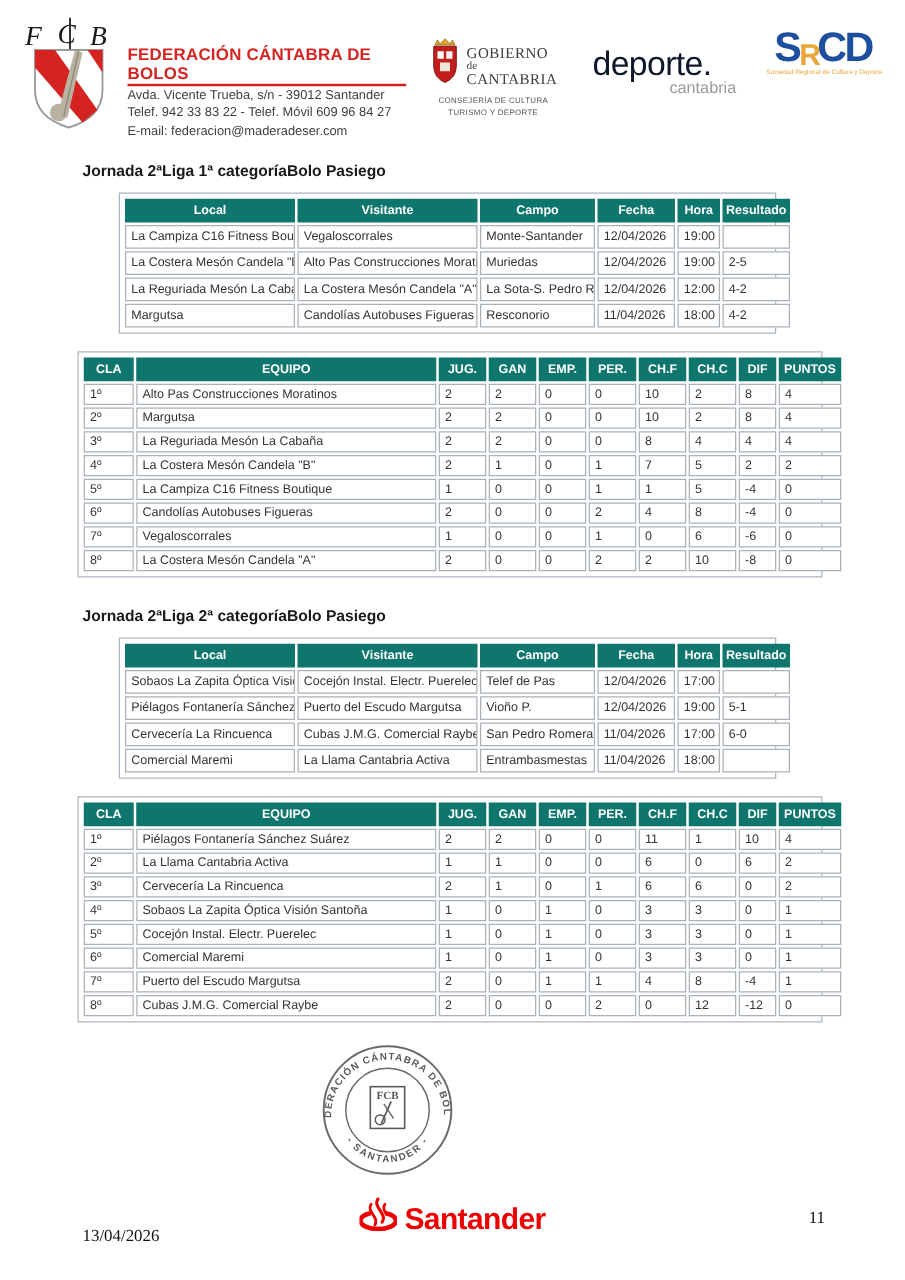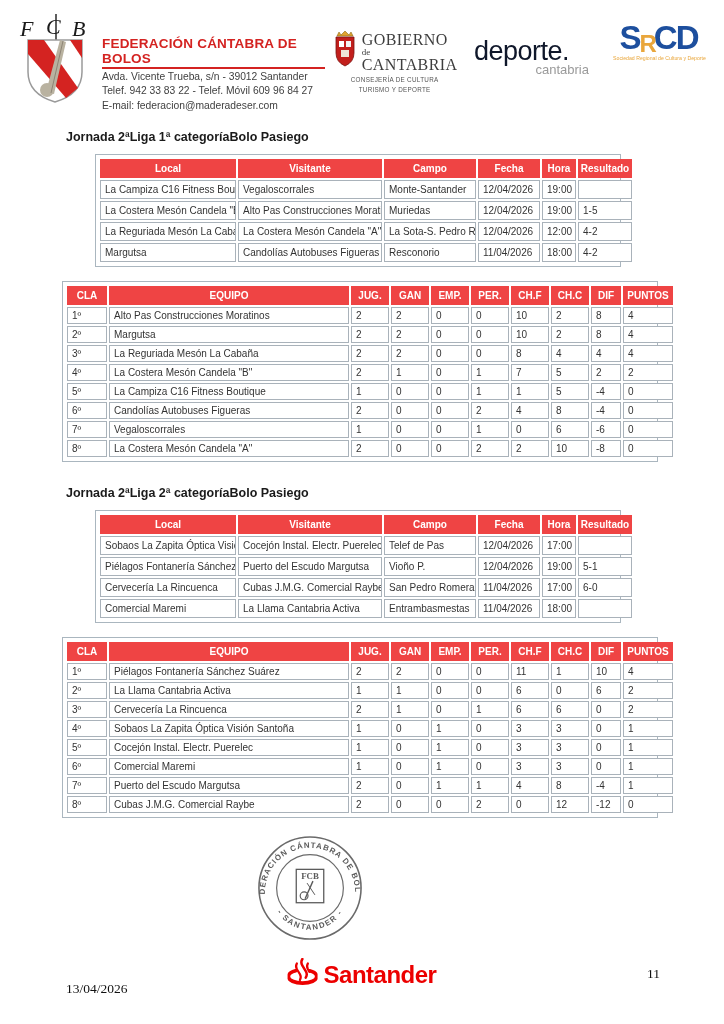--- a/index.html
+++ b/index.html
@@ -10,21 +10,21 @@
   .page-header{display:flex;align-items:flex-start;padding:14px 10px 0 16px;height:104px;box-sizing:border-box;}
   .fcb-block{display:flex;align-items:flex-start;width:312px;}
   .fcb-text{margin-left:8px;margin-top:22px;}
   .fcb-title{color:#d42321;font-weight:bold;font-size:13.5px;border-bottom:2px solid #d42321;
     display:inline-block;padding-bottom:1px;letter-spacing:.2px;}
   .fcb-line{font-size:10.3px;color:#3f3f3f;font-weight:500;line-height:1.3;margin-top:1px;}
 
   .gob-block{margin-left:6px;margin-top:16px;width:128px;text-align:center;}
   .gob-top{display:flex;align-items:center;justify-content:center;}
   .gob-text{font-family:"Liberation Serif",serif;color:#3d3d3d;text-align:left;line-height:1.0;margin-left:4px;}
-  .gob-l1,.gob-l3{font-size:16px;letter-spacing:.4px;}
+  .gob-l1,.gob-l3{font-size:12px;letter-spacing:.4px;}
   .gob-l2{font-size:9px;}
   .gob-sub{font-size:6.3px;color:#555;letter-spacing:.3px;line-height:1.25;margin-top:2px;}
 
   .dep-block{margin-left:16px;margin-top:24px;display:flex;flex-direction:column;width:118px;}
   .dep-word{font-size:27px;color:#0f172a;letter-spacing:-.5px;line-height:1;}
   .dep-sub{font-size:13px;color:#9a9a9a;align-self:flex-end;margin-top:-3px;margin-right:2px;}
 
   .srcd-block{margin-left:14px;margin-top:7px;text-align:center;width:110px;}
   .srcd-letters{line-height:1;white-space:nowrap;}
   .srcd-s,.srcd-c,.srcd-d{font-size:33px;font-weight:bold;color:#1d4f9e;}
@@ -36,21 +36,21 @@
   .section-heading{display:flex;margin-left:66px;width:466px;
     font-weight:bold;font-size:12.5px;color:#1a1a1a;}
   .sh1{margin-top:26px;}
   .sh2{margin-top:24px;}
 
   
   .tbl-wrap{border:1px solid #aab6bf;padding:2px;background:#fff;box-sizing:border-box;}
   .results-wrap{margin:10px 0 0 95px;width:526px;}
   .standings-wrap{margin:14px 0 0 62px;width:596px;}
   table{border-collapse:separate;border-spacing:2px;width:100%;table-layout:fixed;}
-  th{background:#ef4444;color:#fff;font-size:10px;font-weight:bold;padding:4px 2px;text-align:center;
+  th{background:#0f766e;color:#fff;font-size:10px;font-weight:bold;padding:4px 2px;text-align:center;
     overflow:hidden;white-space:nowrap;}
   td{border:1px solid #a9b2ba;font-size:10px;color:#333;padding:2px 4px;text-align:left;height:13px;
     overflow:hidden;white-space:nowrap;background:#fff;}
   .standings td{padding:1px 4px;}
 
   
   .seal{margin:16px 0 0 256px;width:108px;height:108px;}
 
   
   .page-footer{position:absolute;left:0;right:0;bottom:32px;height:34px;}
@@ -161,21 +161,21 @@
             <td>12/04/2026</td>
             <td>19:00</td>
             <td></td>
           </tr>
           <tr>
             <td>La Costera Mesón Candela "B"</td>
             <td>Alto Pas Construcciones Moratinos</td>
             <td>Muriedas</td>
             <td>12/04/2026</td>
             <td>19:00</td>
-            <td>1-5</td>
+            <td>2-5</td>
           </tr>
           <tr>
             <td>La Reguriada Mesón La Cabaña</td>
             <td>La Costera Mesón Candela "A"</td>
             <td>La Sota-S. Pedro R.</td>
             <td>12/04/2026</td>
             <td>12:00</td>
             <td>4-2</td>
           </tr>
           <tr>

